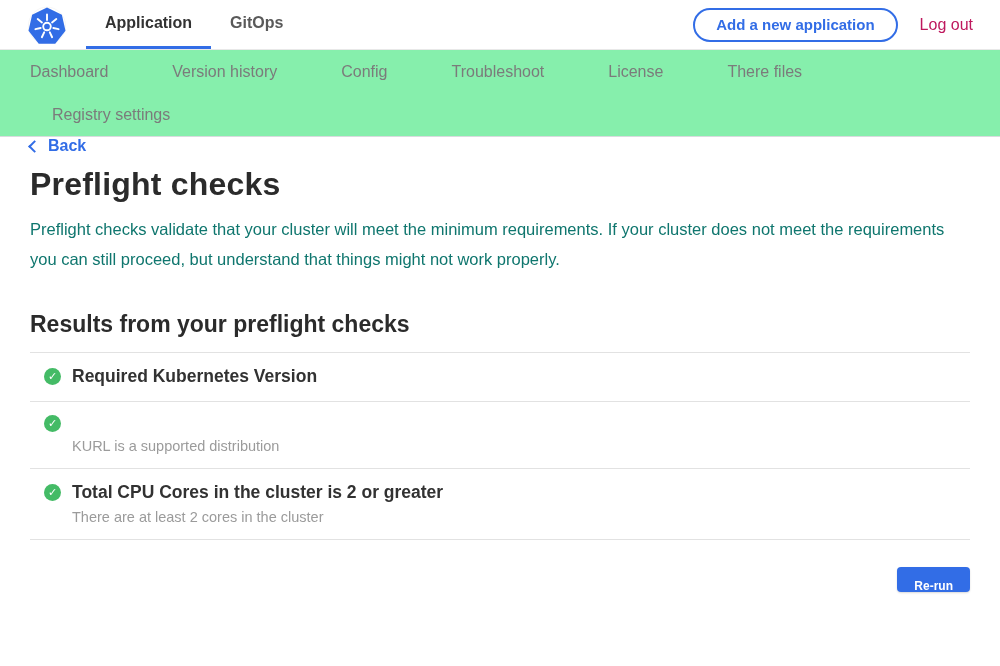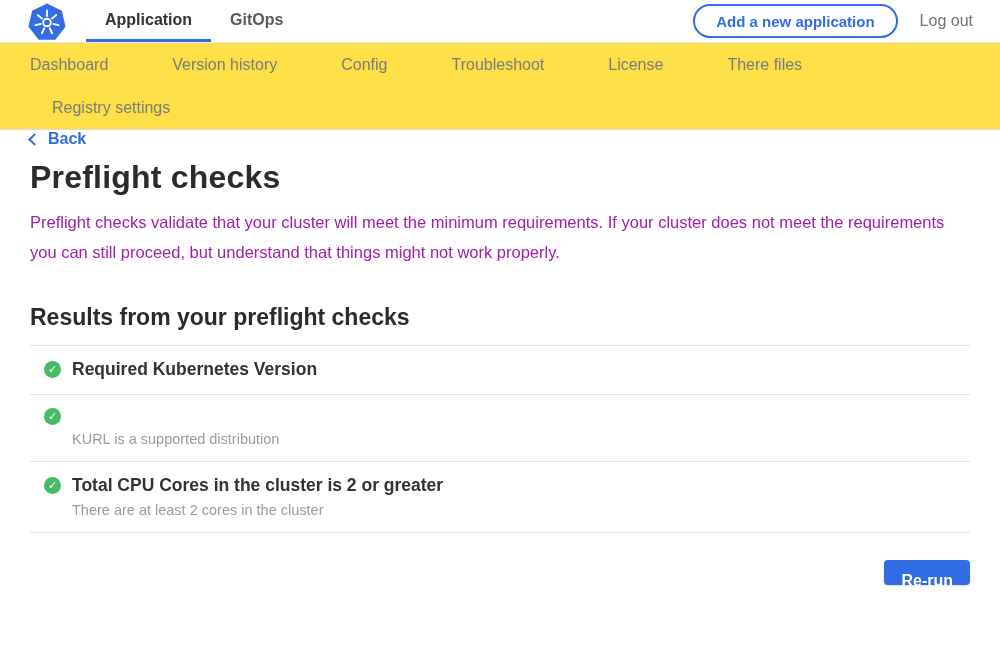--- a/index.html
+++ b/index.html
@@ -1,66 +1,66 @@
 <!DOCTYPE html>
 <html><head>
 <meta charset="utf-8">
 <style>
   * { margin: 0; padding: 0; box-sizing: border-box; }
   html, body { width: 1000px; height: 666px; background: #ffffff;
     font-family: "Liberation Sans", "DejaVu Sans", sans-serif; color: #323232; overflow: hidden; }
 
   
-  .topnav { display: flex; align-items: stretch; height: 43px;
+  .topnav { display: flex; align-items: stretch; height: 50px;
     border-bottom: 1px solid #e8e8e8; background: #ffffff; padding: 0 25px 0 28px; }
   .logo-wrap { display: flex; align-items: center; margin-right: 20px; }
   .logo-wrap svg { width: 38px; height: 38px; }
   .top-tab { display: flex; align-items: center; padding: 0 19px;
     font-size: 16px; font-weight: 700; color: #5a5a5a; cursor: pointer;
     border-bottom: 3px solid transparent; }
   .top-tab.active { color: #323232; border-bottom-color: #326de6; }
   .topnav-right { margin-left: auto; display: flex; align-items: center; gap: 20px; }
   .add-app-btn { border: 2px solid #326de6; border-radius: 17px; height: 34px;
     padding: 0 21px; background: #ffffff; color: #326de6; font-size: 15px;
     font-weight: 700; cursor: pointer; font-family: inherit; text-align: right; }
-  .logout { font-size: 16px; font-weight: 500; color: #737373; cursor: pointer; padding: 0 2px; }
+  .logout { font-size: 16px; font-weight: 500; color: #be185d; cursor: pointer; padding: 0 2px; }
 
   
-  .subnav { background: #fde047; border-bottom: 1px solid #d9dbde;
+  .subnav { background: #86efac; border-bottom: 1px solid #d9dbde;
     padding: 0 30px; display: flex; flex-wrap: wrap; align-items: center; text-align: right; }
   .subnav-item { line-height: 43px; margin-right: 64px; font-size: 16px;
     color: #7b7b7b; cursor: pointer; white-space: nowrap; }
   .subnav-break { width: 100%; height: 0; }
   .subnav-item.wrapped { margin-left: 22px; }
 
   
   .main { padding: 0 30px; }
   .back-link { display: inline-flex; align-items: center; gap: 9px; 
     color: #326de6; font-size: 16px; font-weight: 700; cursor: pointer; }
   .back-chevron { display: inline-block; width: 9px; height: 9px;
     border-left: 2.5px solid #326de6; border-bottom: 2.5px solid #326de6;
     transform: rotate(45deg); margin-top: 1px; }
   h1.page-title { margin-top: 11px; font-size: 32px; font-weight: 700; color: #2b2b2b; letter-spacing: 0.2px; }
   .page-desc { margin-top: 11px; max-width: 918px; font-size: 16.5px;
-    line-height: 30px; color: #a21caf; }
+    line-height: 30px; color: #0f766e; }
   h2.results-heading { margin-top: 37px; font-size: 23px; font-weight: 700; color: #2b2b2b; }
 
   .checks { margin-top: 14px; }
   .check-item { border-top: 1px solid #e2e2e2; padding: 13px 0 14px 14px; }
   .checks .check-item:last-child { border-bottom: 1px solid #e2e2e2; }
   .check-head { display: flex; align-items: center; gap: 11px; }
   .check-pass-icon { width: 17px; height: 17px; border-radius: 50%; background: #44bb66;
     color: #ffffff; display: inline-flex; align-items: center; justify-content: center;
     font-size: 11px; font-weight: 700; flex: 0 0 auto; }
   .check-title { font-size: 17.5px; font-weight: 700; color: #323232; }
   .check-detail { margin: 6px 0 0 28px; font-size: 14.5px; color: #9b9b9b; }
 
   .footer-actions { display: flex; justify-content: flex-end; margin-top: 27px; }
   .rerun-btn { background: #326de6; border: none; border-radius: 4px; height: 25px;
-    padding: 12px 17px; color: #ffffff; font-size: 16px; font-weight: 700;
+    padding: 12px 17px; color: #ffffff; font-size: 12px; font-weight: 700;
     cursor: pointer; font-family: inherit; box-shadow: 0 1px 2px rgba(0,0,0,0.15); }
 </style>
 </head>
 <body>
 
 <div class="topnav">
   <div class="logo-wrap">
     <svg viewBox="0 0 100 100">
       <circle cx="50" cy="52" r="49" fill="#ffffff" stroke="#e7e7e7" stroke-width="1"></circle>
       <polygon points="50,4 89.1,22.8 98.7,65.1 71.7,99.1 28.3,99.1 1.3,65.1 10.9,22.8" fill="#326de6"></polygon>

